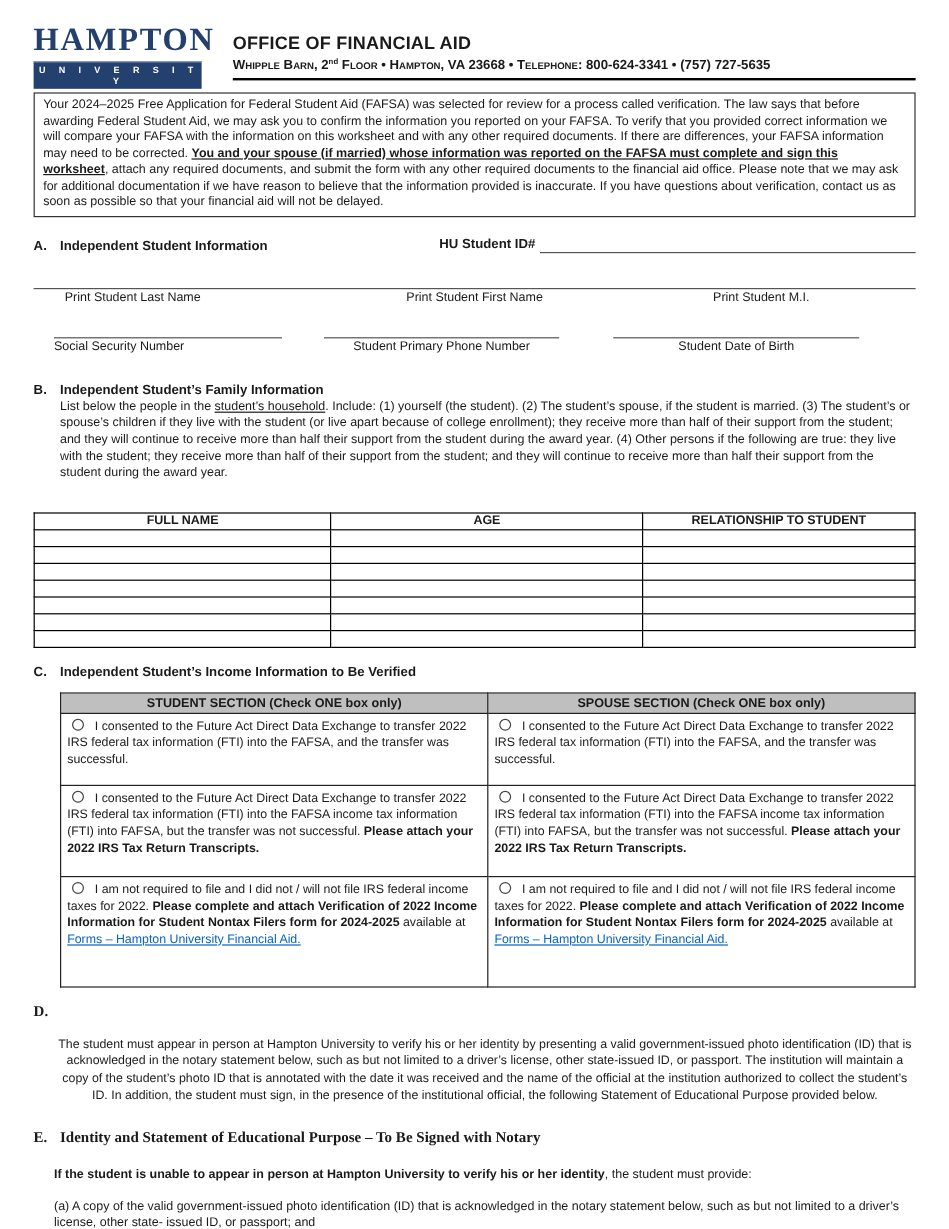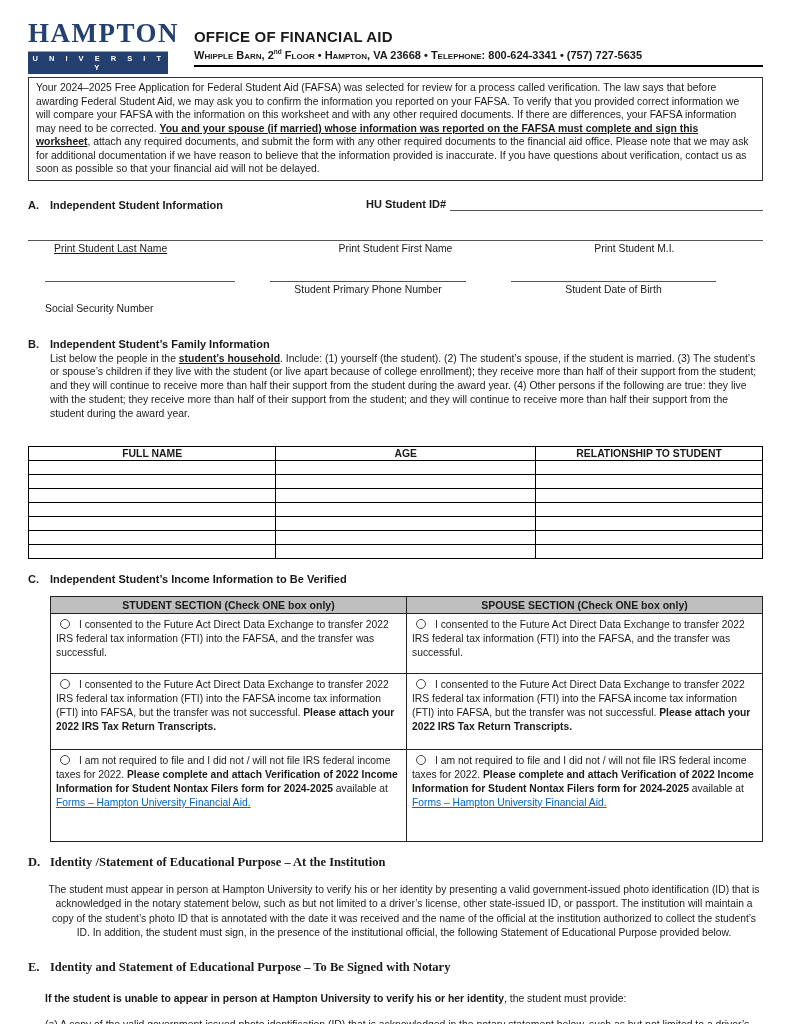--- a/index.html
+++ b/index.html
@@ -52,38 +52,38 @@
 
   
   .section-a { margin-top:17px; }
   .a-top { display:flex; align-items:flex-end; font-size:11px; }
   .a-left { width:46%; display:flex; }
   .a-right { flex:1; display:flex; }
   .hu-id-label { font-weight:bold; white-space:nowrap; }
   .fill-line { border-bottom:1.2px solid #555; flex:1; height:13px; margin-left:4px; }
   .a-line-full { border-bottom:1.5px solid #555; margin-top:29px; }
   .a-labels1 { display:grid; grid-template-columns:35% 30% 35%; font-size:10.4px; margin-top:2px; }
-  .a-labels1 .l1 { padding-left:26px;text-decoration:underline; }
+  .a-labels1 .l1 { padding-left:26px; }
   .a-labels1 .l2, .a-labels1 .l3 { text-align:center; }
   .a-lines2 { display:flex; margin-top:27px; }
   .seg { border-bottom:1.5px solid #555; height:1px; }
   .seg1 { width:190px; margin-left:17px; }
   .gap1 { width:35px; }
   .seg2 { width:196px; }
   .gap2 { width:45px; }
   .seg3 { width:205px; }
   .a-labels2 { display:flex; font-size:10.4px; margin-top:2px; }
-  .al1 { width:190px; margin-left:17px;margin-top:19px; }
+  .al1 { width:190px; margin-left:17px; }
   .al2 { width:196px; margin-left:35px; text-align:center; }
   .al3 { width:205px; margin-left:45px; text-align:center; }
 
   
   .section-b { margin-top:24px; }
   .b-body { font-size:10.4px; line-height:1.32; margin-top:2px; padding-left:22px; }
-  .b-underline { text-decoration:underline;font-weight:bold; }
+  .b-underline { text-decoration:underline; }
   .b-italic { font-style:italic; }
 
   
   .family-table { width:100%; border-collapse:collapse; margin-top:26px; }
   .family-table th, .family-table td { border:1.2px solid #000; }
   .family-table th { font-size:10.4px; font-weight:bold; text-align:center; padding:1px 0; }
   .family-table td { height:14px; }
 
   
   .section-c { margin-top:14px; }
@@ -241,21 +241,20 @@
           <td><span class="radio"></span><span>I am not required to file and I did not / will not file IRS federal income  taxes for 2022.  </span><span class="c-bold">Please complete and attach Verification of 2022 Income Information for Student Nontax Filers form for 2024-2025</span><span> available at </span><span class="link">Forms – Hampton University Financial Aid</span><span class="link">.</span></td>
           <td><span class="radio"></span><span>I am not required to file and I did not / will not file IRS federal income  taxes for 2022.  </span><span class="c-bold">Please complete and attach Verification of 2022 Income Information for Student Nontax Filers form for 2024-2025</span><span> available at </span><span class="link">Forms – Hampton University Financial Aid</span><span class="link">.</span></td>
         </tr>
       </tbody>
     </table>
   </div>
 
   <div class="section-d serif">
     <div class="sec-row">
       <span class="sec-letter">D.</span>
-      <span class="sec-heading">Identity /Statement of Educational Purpose – At the Institution</span>
     </div>
     <div class="d-body">The student must appear in person at Hampton University to verify his or her identity by presenting a valid government-issued photo identification (ID) that is acknowledged in the  notary statement below, such as but not limited to a driver’s license, other state-issued ID, or passport.  The institution will maintain a copy of the student’s photo ID that is  annotated with the date it was received and the name of the official at the institution authorized to collect the student’s ID.  In addition, the student must sign, in the presence of the institutional official, the following Statement of Educational Purpose provided below.</div>
   </div>
 
   <div class="section-e serif">
     <div class="sec-row">
       <span class="sec-letter">E.</span>
       <span class="sec-heading">Identity and Statement of Educational Purpose – To Be Signed with Notary</span>
     </div>
     <div class="e-lead"><span class="c-bold">If the student is unable to appear in person at Hampton University to verify his or her identity</span><span>, the student must provide:</span></div>

